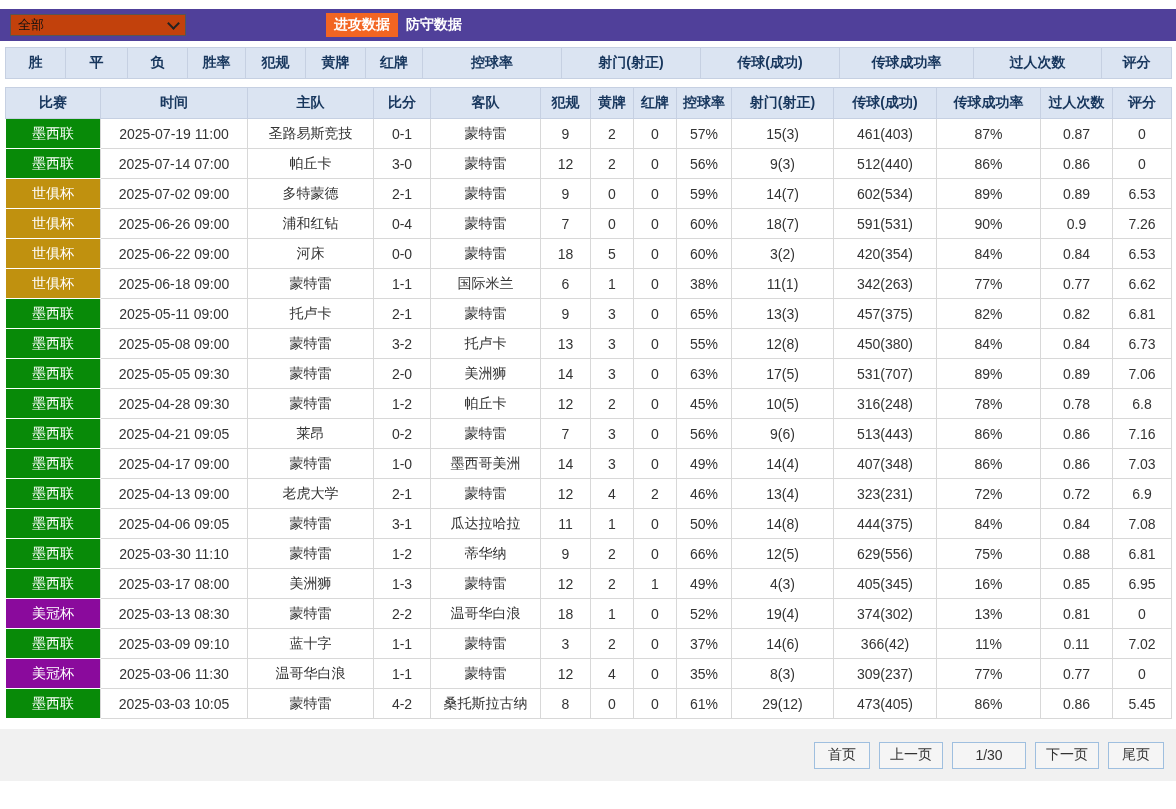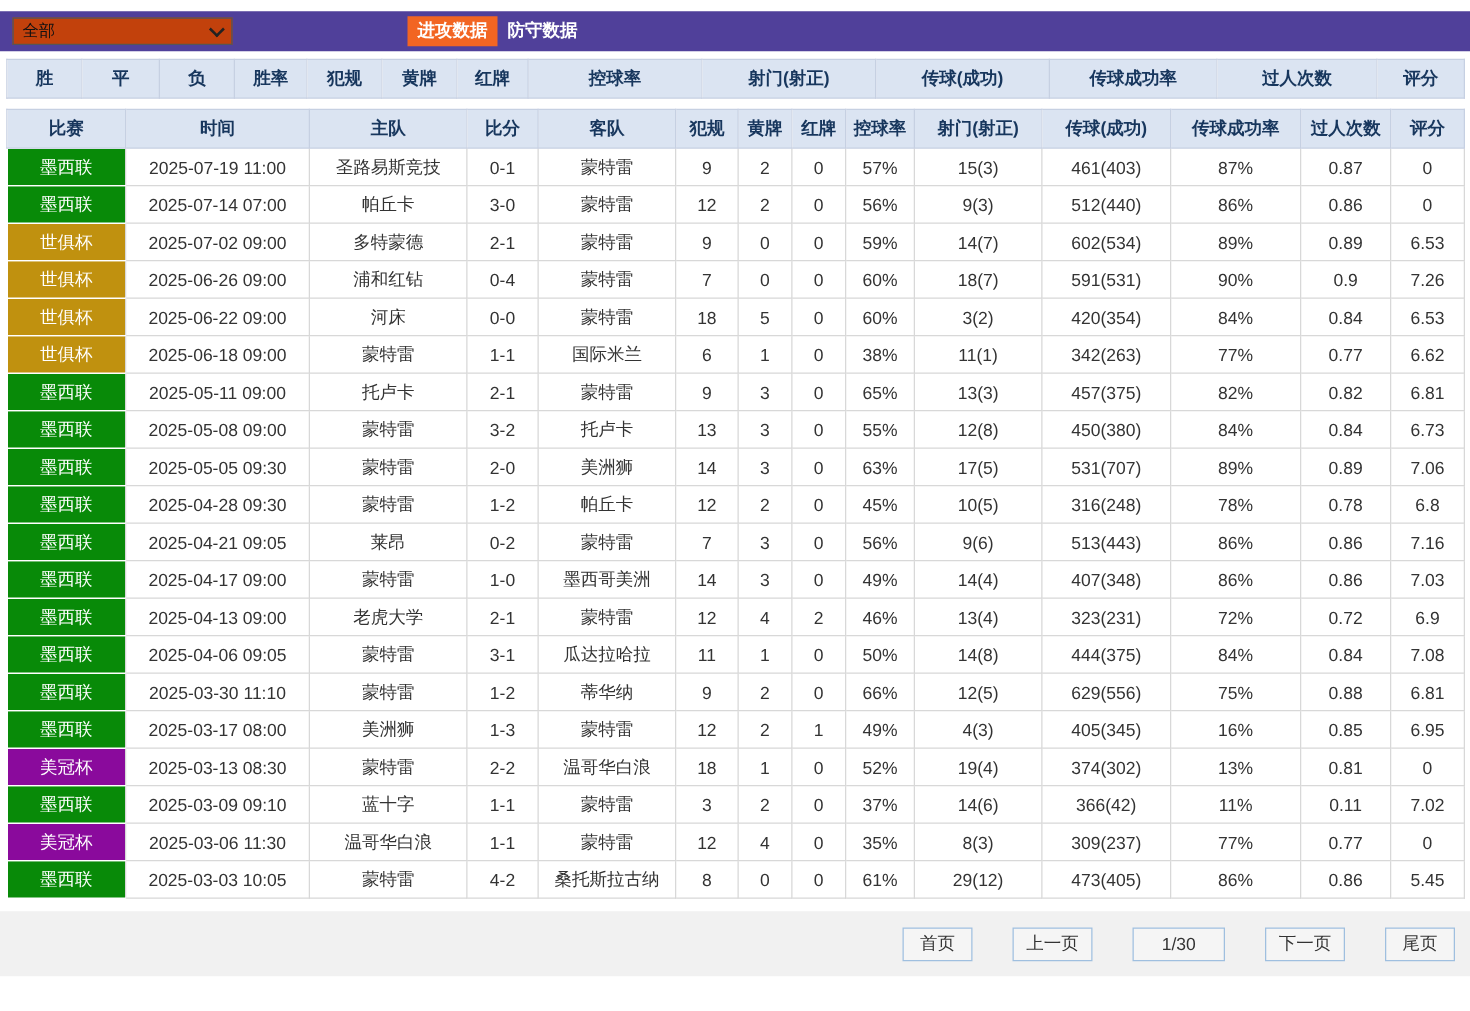--- a/index.html
+++ b/index.html
@@ -44,21 +44,21 @@
   td.league{color:#fff;border-color:#fff #d8d8d8 #fff #fff;font-size:14px;margin-top:22px;}
   
   .footer{
     margin-top:10px;background:#f1f1f1;height:52px;
     display:flex;align-items:center;justify-content:flex-end;gap:9px;
     padding-right:12px;box-sizing:border-box;
   }
   .page-btn{
     background:#f5f5f5;border:1px solid #9fbfdf;color:#333;font-size:14px;
     min-width:56px;height:27px;display:flex;align-items:center;justify-content:center;
-    box-sizing:border-box;cursor:pointer;padding:0 10px;margin-left:23px;
+    box-sizing:border-box;cursor:pointer;padding:0 10px;
   }
   .page-indicator{min-width:74px;}
 </style>
 </head>
 <body>
 
 <div class="topbar" style="background: rgb(80, 64, 154);">
   <div class="topbar-left">
     <div class="dropdown">
       <span>全部</span>

